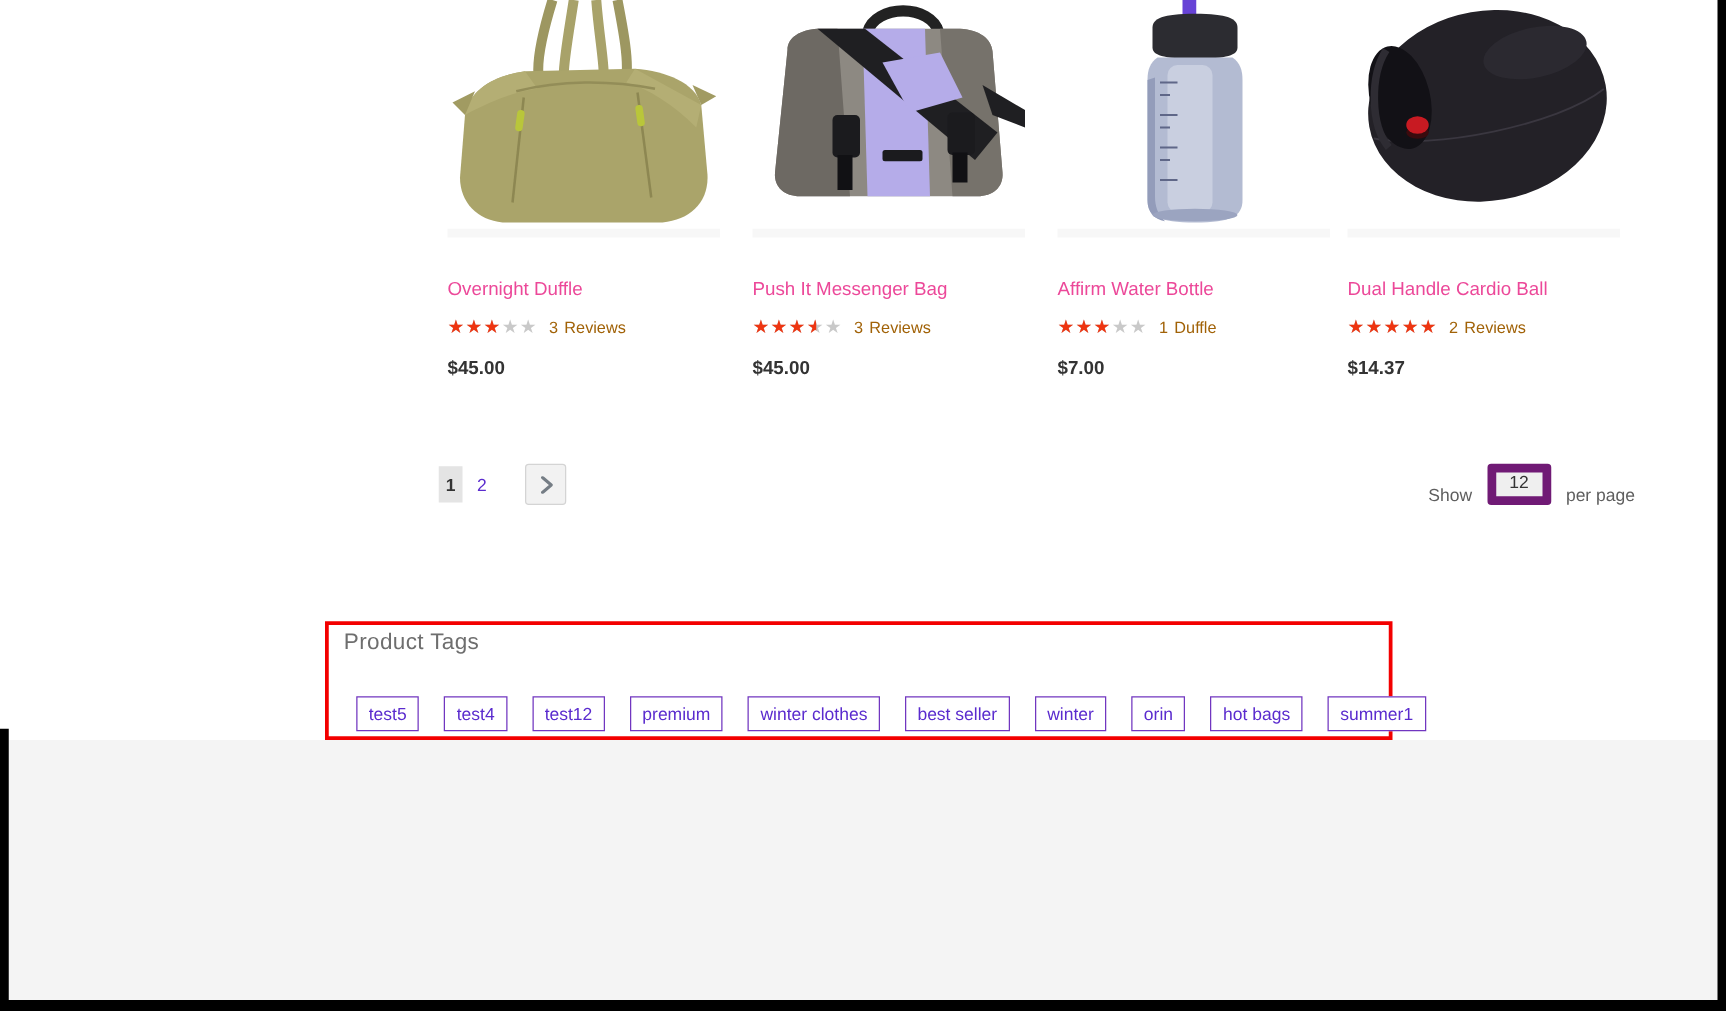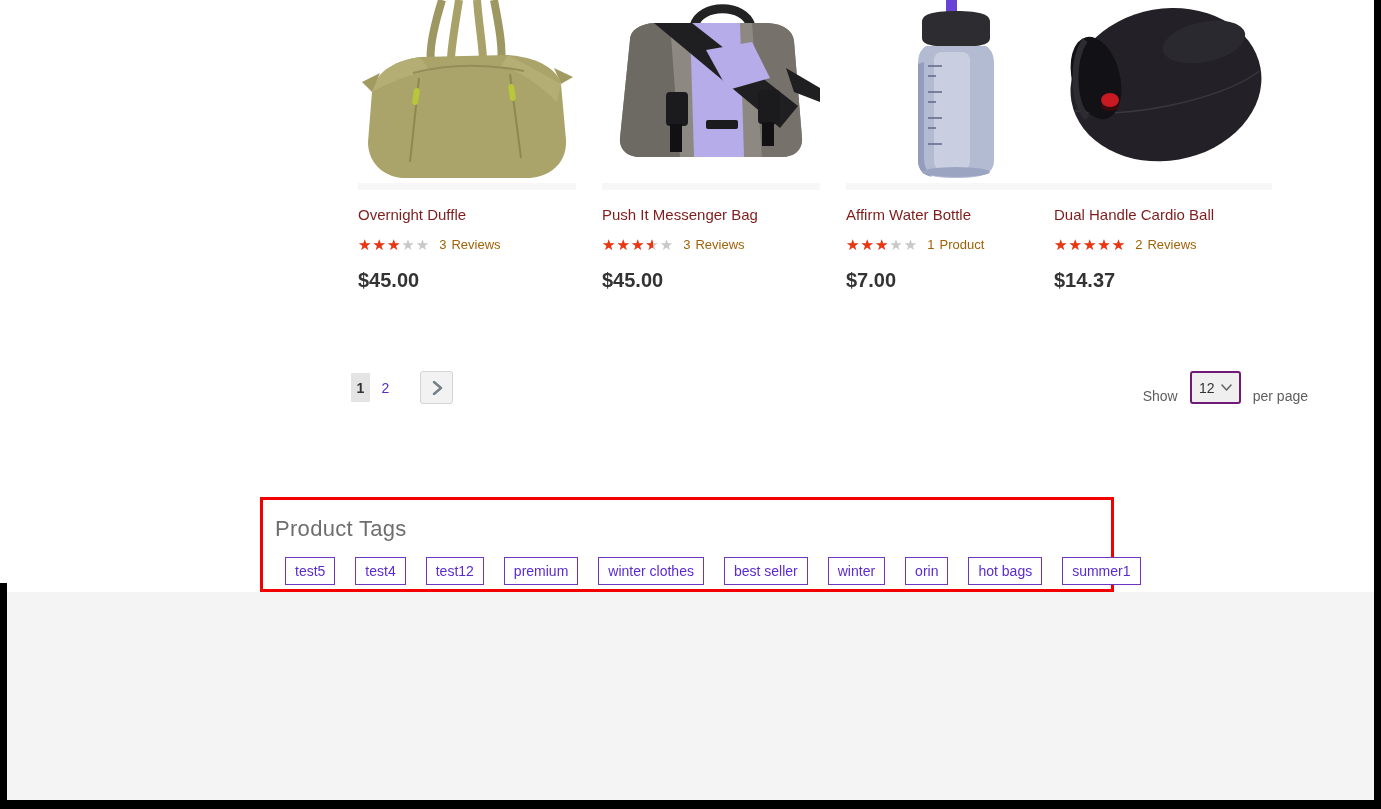--- a/index.html
+++ b/index.html
@@ -3,45 +3,45 @@
 <meta charset="utf-8">
 <style>
   html,body{margin:0;padding:0;background:#fff;}
   .page{position:relative;width:1381px;height:809px;background:#fff;overflow:hidden;
         font-family:"Liberation Sans","DejaVu Sans",sans-serif;color:#333;}
 
   
   .card{position:absolute;top:0;width:218px;}
   .card-img{position:relative;width:218px;height:190px;cursor:pointer;}
   .card-img-edge{position:absolute;left:0;bottom:0;width:100%;height:7px;background:#f7f7f7;}
-  .pname{display:block;margin-top:16px;font-size:15px;color:#7f1d1d;text-decoration:none;cursor:pointer;}
+  .pname{display:block;margin-top:33px;font-size:15px;color:#ec4899;text-decoration:none;cursor:pointer;}
   .rating-row{display:flex;align-items:center;margin-top:13px;height:16px;}
   .stars{position:relative;display:inline-block;font-size:15px;letter-spacing:1px;color:#c9c9c9;line-height:1;}
   .stars .fill{position:absolute;left:0;top:0;white-space:nowrap;overflow:hidden;color:#ee3511;}
   .rlink{margin-left:9px;font-size:13px;color:#a16207;text-decoration:none;cursor:pointer;}
   .rlink .lbl{margin-left:5px;}
-  .price{margin-top:17px;font-size:20px;font-weight:bold;color:#333;}
+  .price{margin-top:17px;font-size:15px;font-weight:bold;color:#333;}
 
   
   .pagination{position:absolute;left:351px;top:371px;display:flex;align-items:center;}
   .page-cur{display:inline-flex;align-items:center;justify-content:center;width:19px;height:29px;
             background:#e4e4e4;font-size:14px;font-weight:bold;color:#333;}
   .page-link{display:inline-flex;align-items:center;justify-content:center;width:19px;height:29px;
              margin-left:6px;font-size:14px;color:#5a2bce;text-decoration:none;cursor:pointer;}
   .page-next{margin-left:25px;width:33px;height:33px;border:1px solid #d4d4d4;border-radius:3px;
              background:#f2f2f2;display:inline-flex;align-items:center;justify-content:center;cursor:pointer;padding:0;}
 
   
   .perpage{position:absolute;top:371px;right:73px;height:33px;display:flex;align-items:flex-end;font-size:14px;color:#5e5e5e;}
   .pp-select{display:flex;align-items:center;justify-content:center;gap:6px;width:51px;height:33px;margin:0 12px;
-             background:#efefef;border:2px solid #701a75;border-radius:3px;font-size:14px;color:#333;cursor:pointer;box-sizing:border-box;}
+             background:#efefef;border:7px solid #701a75;border-radius:3px;font-size:14px;color:#333;cursor:pointer;box-sizing:border-box;flex-direction:column;}
 
   
   .tags-box{position:absolute;left:260px;top:497px;width:848px;height:89px;border:3px solid #f30000;background:#fff;}
-  .tags-title{margin:0;padding:16px 0 0 12px;font-size:22px;font-weight:400;color:#6e6e6e;letter-spacing:.3px;}
+  .tags-title{margin:0;padding:3px 0 0 12px;font-size:18px;font-weight:400;color:#6e6e6e;letter-spacing:.3px;}
   .tags-row{position:absolute;left:22px;top:57px;display:flex;}
   .tag{display:inline-block;margin-right:20px;padding:5px 9px;border:1px solid #7136c0;color:#5a2bce;
        font-size:14px;text-decoration:none;cursor:pointer;background:#fff;white-space:nowrap;}
 
   
   .footer{position:absolute;left:0;top:592px;width:1381px;height:208px;background:#f4f4f4;}
 
   
   .edge-right{position:absolute;right:0;top:0;width:7px;height:809px;background:#000;}
   .edge-bottom{position:absolute;left:0;bottom:0;width:1381px;height:9px;background:#000;}
@@ -134,26 +134,26 @@
           </g>
           <ellipse cx="110" cy="172" rx="34" ry="5" fill="#9ba4c0"></ellipse>
         </svg>
         <div class="card-img-edge"></div>
       </div>
       <a class="pname">Affirm Water Bottle</a>
       <div class="rating-row">
         <span class="stars">
           <span>★★★★★</span><span class="fill" style="width: 60%;">★★★★★</span>
         </span>
-        <a class="rlink"><span>1</span><span class="lbl">Product</span></a>
+        <a class="rlink"><span>1</span><span class="lbl">Duffle</span></a>
       </div>
       <div class="price">$7.00</div>
     </div>
 
-    <div class="card" style="left:1054px">
+    <div class="card" style="left:1078px">
       <div class="card-img">
         <svg viewBox="0 0 218 190" width="218" height="190">
           <g transform="rotate(-10 110 85)">
             <ellipse cx="112" cy="85" rx="96" ry="76" fill="#232127"></ellipse>
             <path d="M18,95 C62,112 165,110 206,88" stroke="#3a3740" stroke-width="1.5" fill="none"></path>
           </g>
           <ellipse cx="150" cy="42" rx="42" ry="20" fill="#2b2930" transform="rotate(-12 150 42)"></ellipse>
           <ellipse cx="42" cy="78" rx="24" ry="42" fill="#121116" transform="rotate(-14 42 78)"></ellipse>
           <path d="M31,40 C18,60 18,100 33,118" stroke="#2e2c33" stroke-width="6" fill="none"></path>
           <ellipse cx="56" cy="106" rx="9" ry="5" fill="#3a0b0e"></ellipse>

